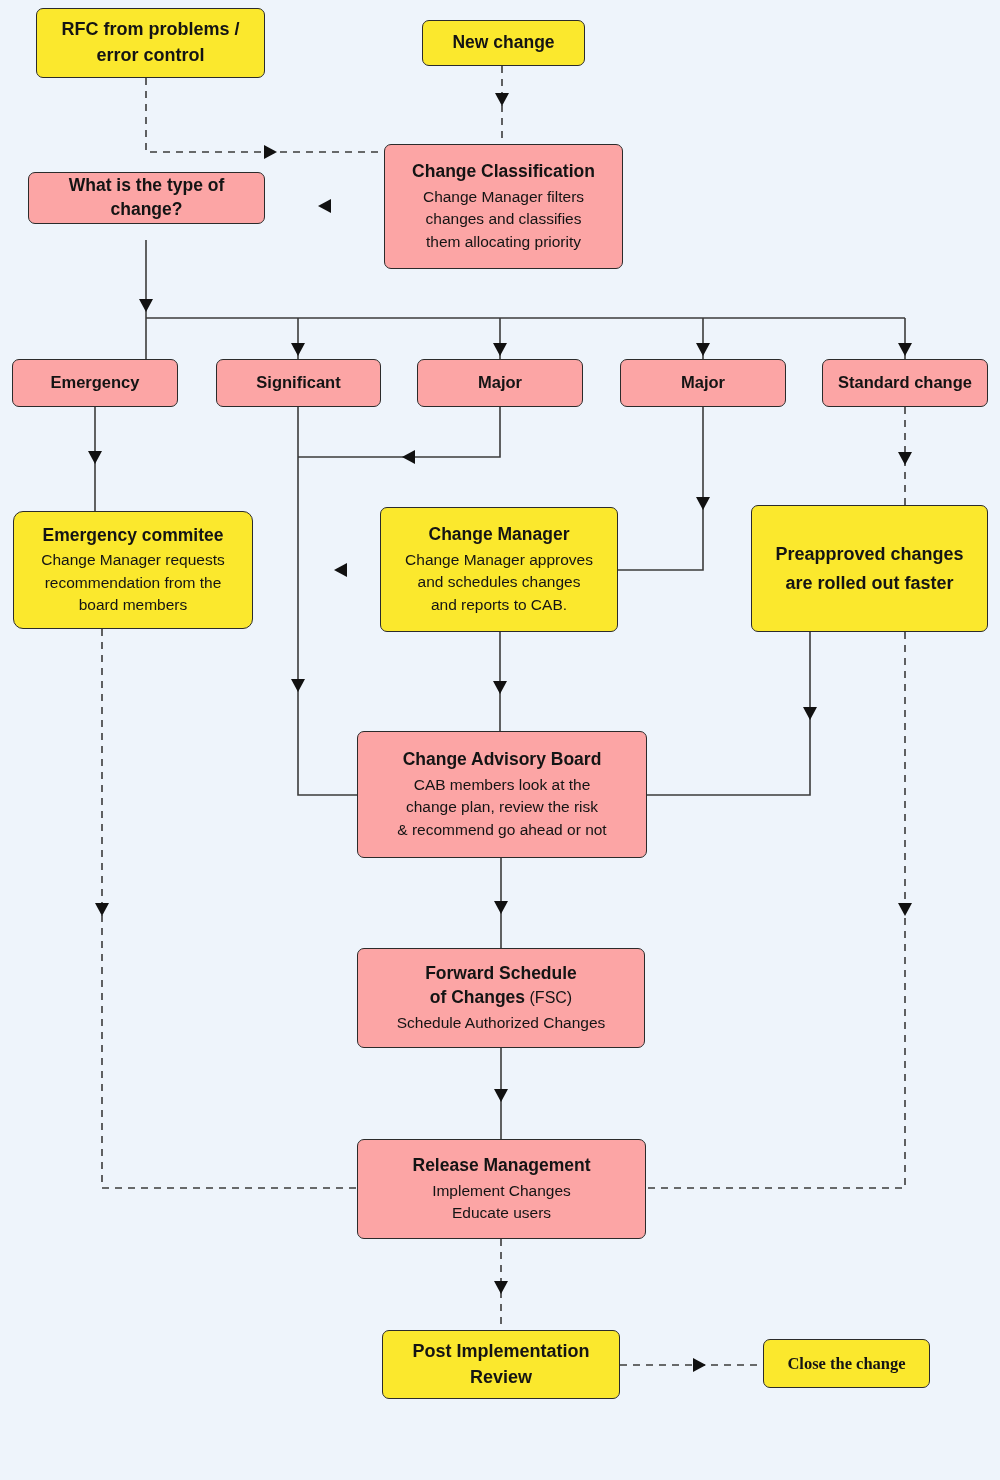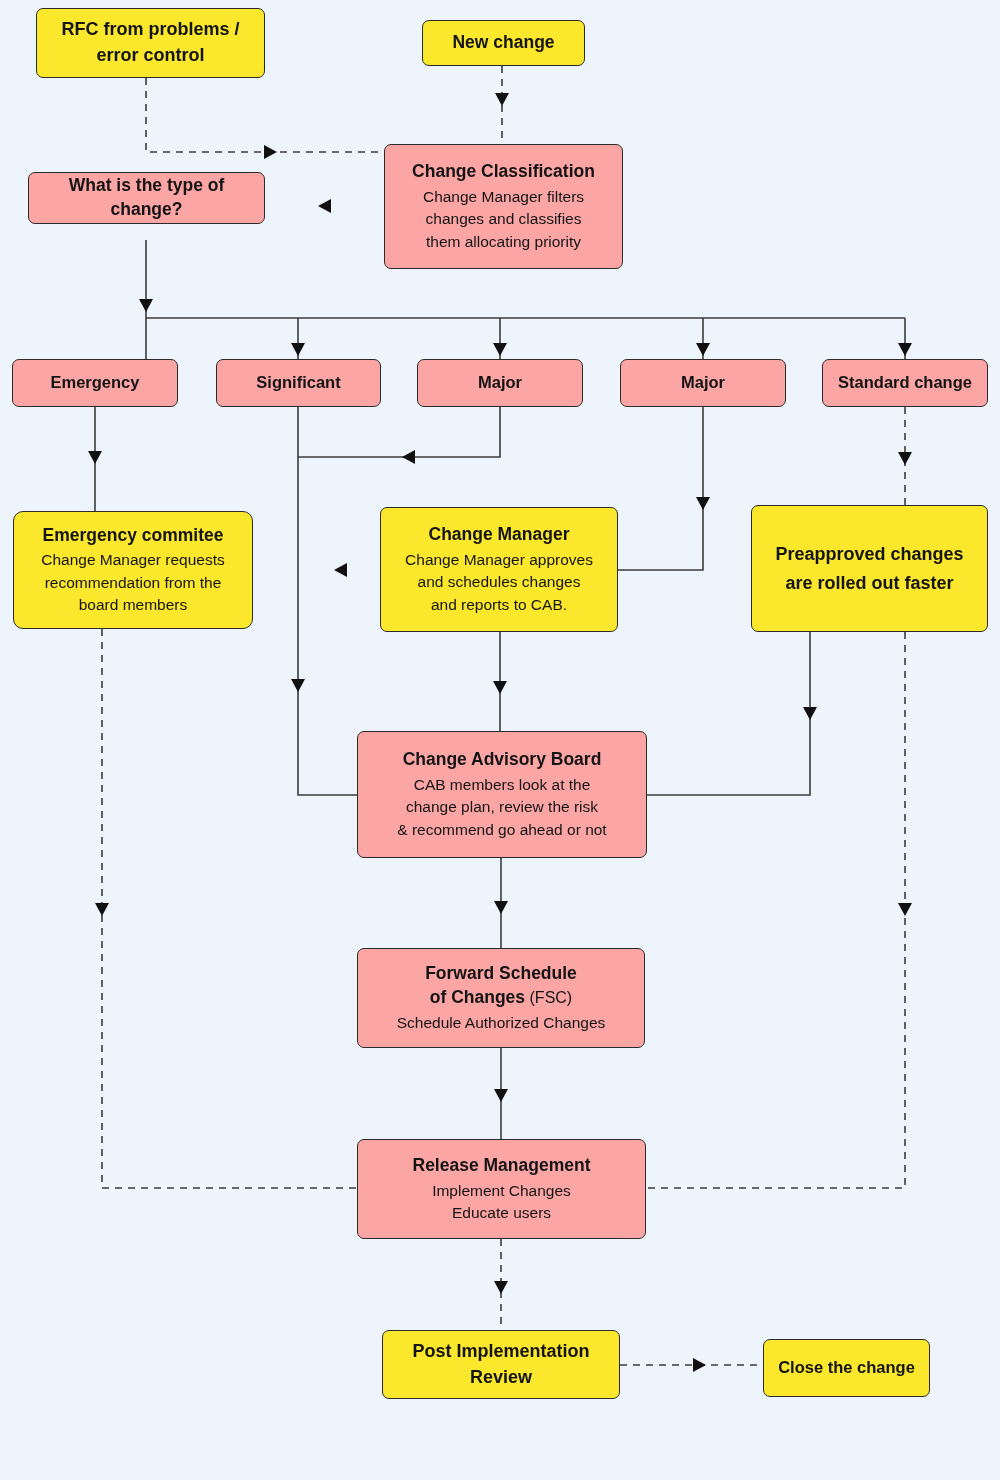--- a/index.html
+++ b/index.html
@@ -167,17 +167,17 @@
     <div class="t">Release Management</div>
     <div class="b2">Implement Changes
 Educate users</div>
   </div>
 
   <div class="node yellow fs-lg" style="left:382px; top:1330px; width:238px; height:69px;">
     <div class="t">Post Implementation
 Review</div>
   </div>
 
-  <div class="node yellow fs-sm" style="left:763px; top:1339px; width:167px; height:58px;">
+  <div class="node yellow fs-sm" style="left:763px; top:1339px; width:167px; height:49px;font-family:Liberation Serif, serif;">
     <div class="t">Close the change</div>
   </div>
 
 </div>
 
 </body></html>

